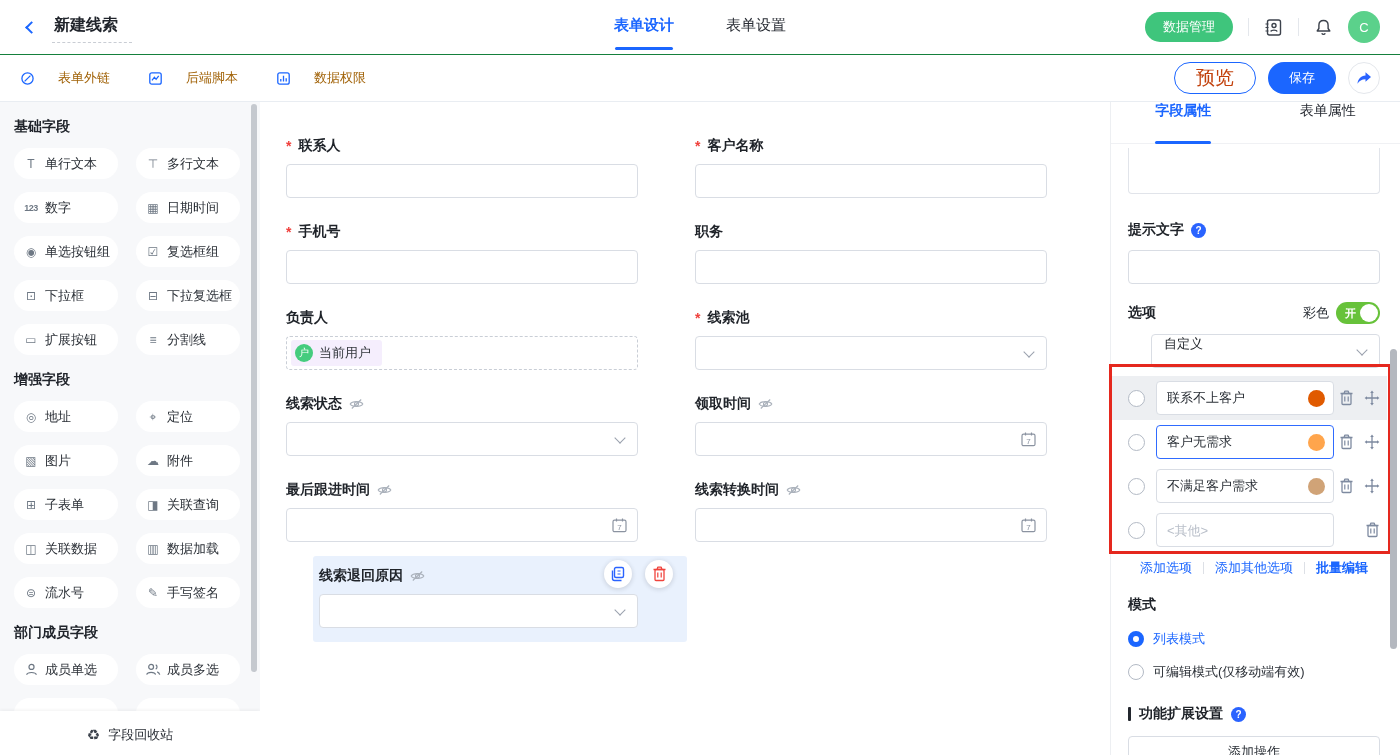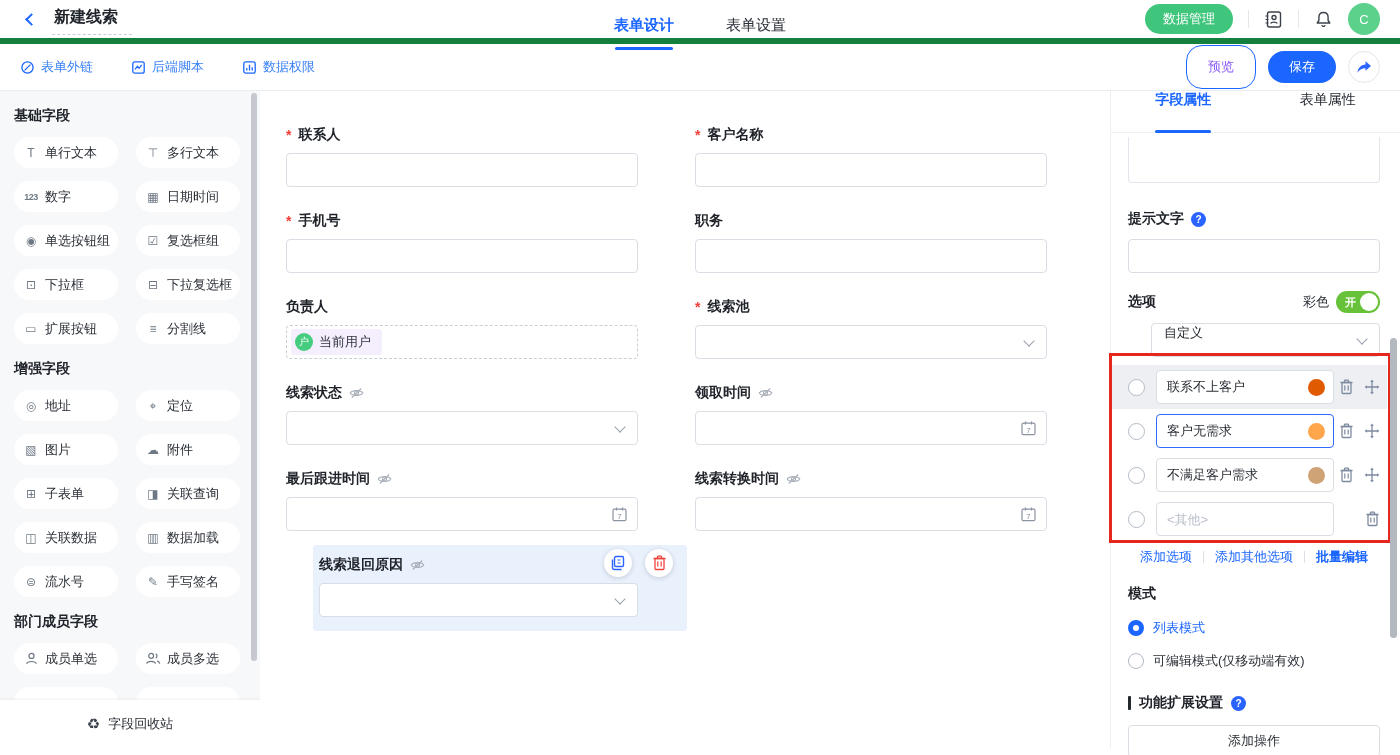--- a/index.html
+++ b/index.html
@@ -1,39 +1,39 @@
 <!DOCTYPE html>
 <html><head>
 <meta charset="utf-8">
 <style>
   * { margin:0; padding:0; box-sizing:border-box; }
   html,body { width:1400px; height:755px; overflow:hidden; }
   body { font-family:"Liberation Sans","DejaVu Sans",sans-serif; color:#1f2329; background:#fff; position:relative; }
 
   
-  .topbar { height:44px; display:flex; align-items:center; padding:0 20px; border-bottom:6px solid #15803d; position:relative; background:#fff; }
+  .topbar { height:55px; display:flex; align-items:center; padding:0 20px; border-bottom:1px solid #15803d; position:relative; background:#fff; }
   .back-btn { width:22px; height:22px; display:flex; align-items:center; justify-content:center; cursor:pointer; margin-right:10px; }
   .back-chev { width:9px; height:9px; border-left:2.2px solid #1b66ff; border-bottom:2.2px solid #1b66ff; transform:rotate(45deg); }
   .title-wrap { border-bottom:1px dashed #c9cdd4; padding:3px 14px 6px 2px; }
   .page-title { font-size:16px; font-weight:700; color:#20242b; }
   .htabs { position:absolute; left:50%; transform:translateX(-50%); top:0; height:50px; display:flex; gap:52px; }
   .htab { font-size:15px; display:flex; align-items:center; position:relative; color:#272b33; cursor:pointer; }
   .htab.active { color:#1b66ff; font-weight:600; }
   .htab.active::after { content:""; position:absolute; left:50%; transform:translateX(-50%); bottom:0; width:58px; height:3px; background:#1b66ff; border-radius:2px; }
   .topbar-right { margin-left:auto; display:flex; align-items:center; gap:15px; }
   .green-btn { height:30px; padding:0 18px; border:none; border-radius:16px; color:#fff; font-size:13px; cursor:pointer; font-family:inherit; }
   .vdiv { width:1px; height:18px; background:#e4e7ec; }
   .icon-btn { background:none; border:none; cursor:pointer; display:flex; align-items:center; }
   .avatar { width:32px; height:32px; border-radius:50%; background:#5bd18b; color:#fff; display:flex; align-items:center; justify-content:center; font-size:13px; cursor:pointer; }
 
   
   .subbar { height:47px; display:flex; align-items:center; padding:0 20px; border-bottom:1px solid #e9edf2; background:#fff; }
-  .sublink { color:#3b82f6; font-size:13px; display:flex; align-items:center; gap:6px; margin-right:38px; cursor:pointer; text-decoration:none; }
+  .sublink { color:#a16207; font-size:13px; display:flex; align-items:center; gap:23px; margin-right:38px; cursor:pointer; text-decoration:none; }
   .subbar-right { margin-left:auto; display:flex; align-items:center; gap:12px; }
-  .btn-outline { height:44px; padding:0 21px; border-radius:16px; border:1px solid #1b66ff; color:#8b5cf6; background:#fff; font-size:13px; cursor:pointer; font-family:inherit; }
+  .btn-outline { height:32px; padding:0 21px; border-radius:16px; border:1px solid #1b66ff; color:#c2410c; background:#fff; font-size:19px; cursor:pointer; font-family:inherit; }
   .btn-primary { height:32px; padding:0 21px; border-radius:16px; border:none; color:#fff; font-size:13px; cursor:pointer; font-family:inherit; }
   .btn-share { width:32px; height:32px; border-radius:50%; border:1px solid #e4e7ec; background:#fff; display:flex; align-items:center; justify-content:center; cursor:pointer; }
 
   
   .content { display:flex; height:657px; position:relative; background:#fff; }
 
   
   .sidebar { width:260px; flex:none; background:#f7f8fa; position:relative; padding:16px 0 8px 14px; overflow:hidden; }
   .sec-title { font-size:14px; font-weight:700; color:#20242b; margin-bottom:12px; }
   .pill-grid { display:grid; grid-template-columns:104px 104px; column-gap:18px; row-gap:13px; margin-bottom:16px; }

